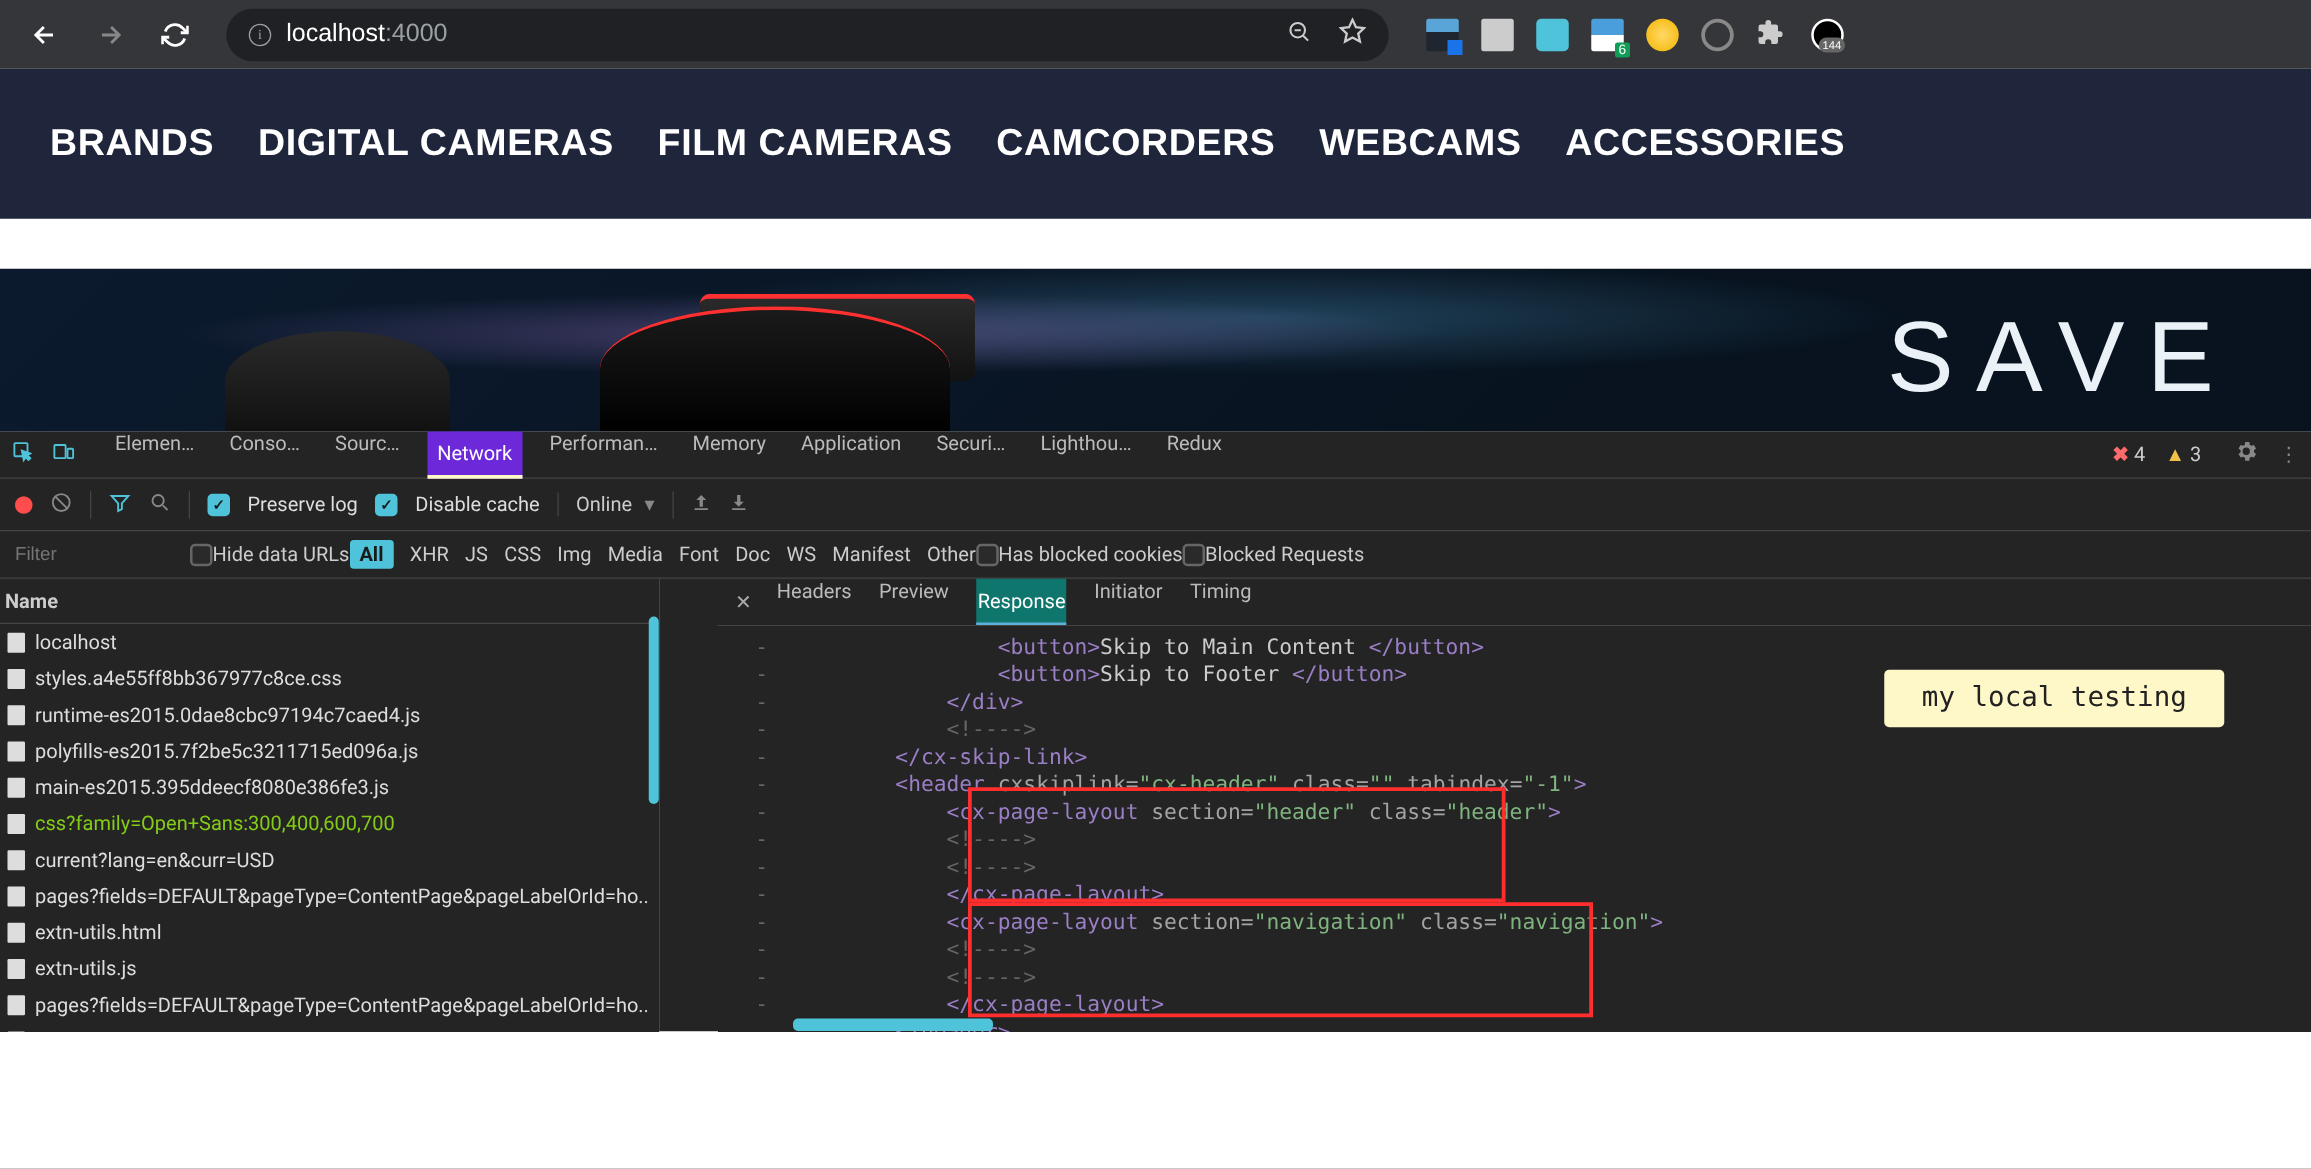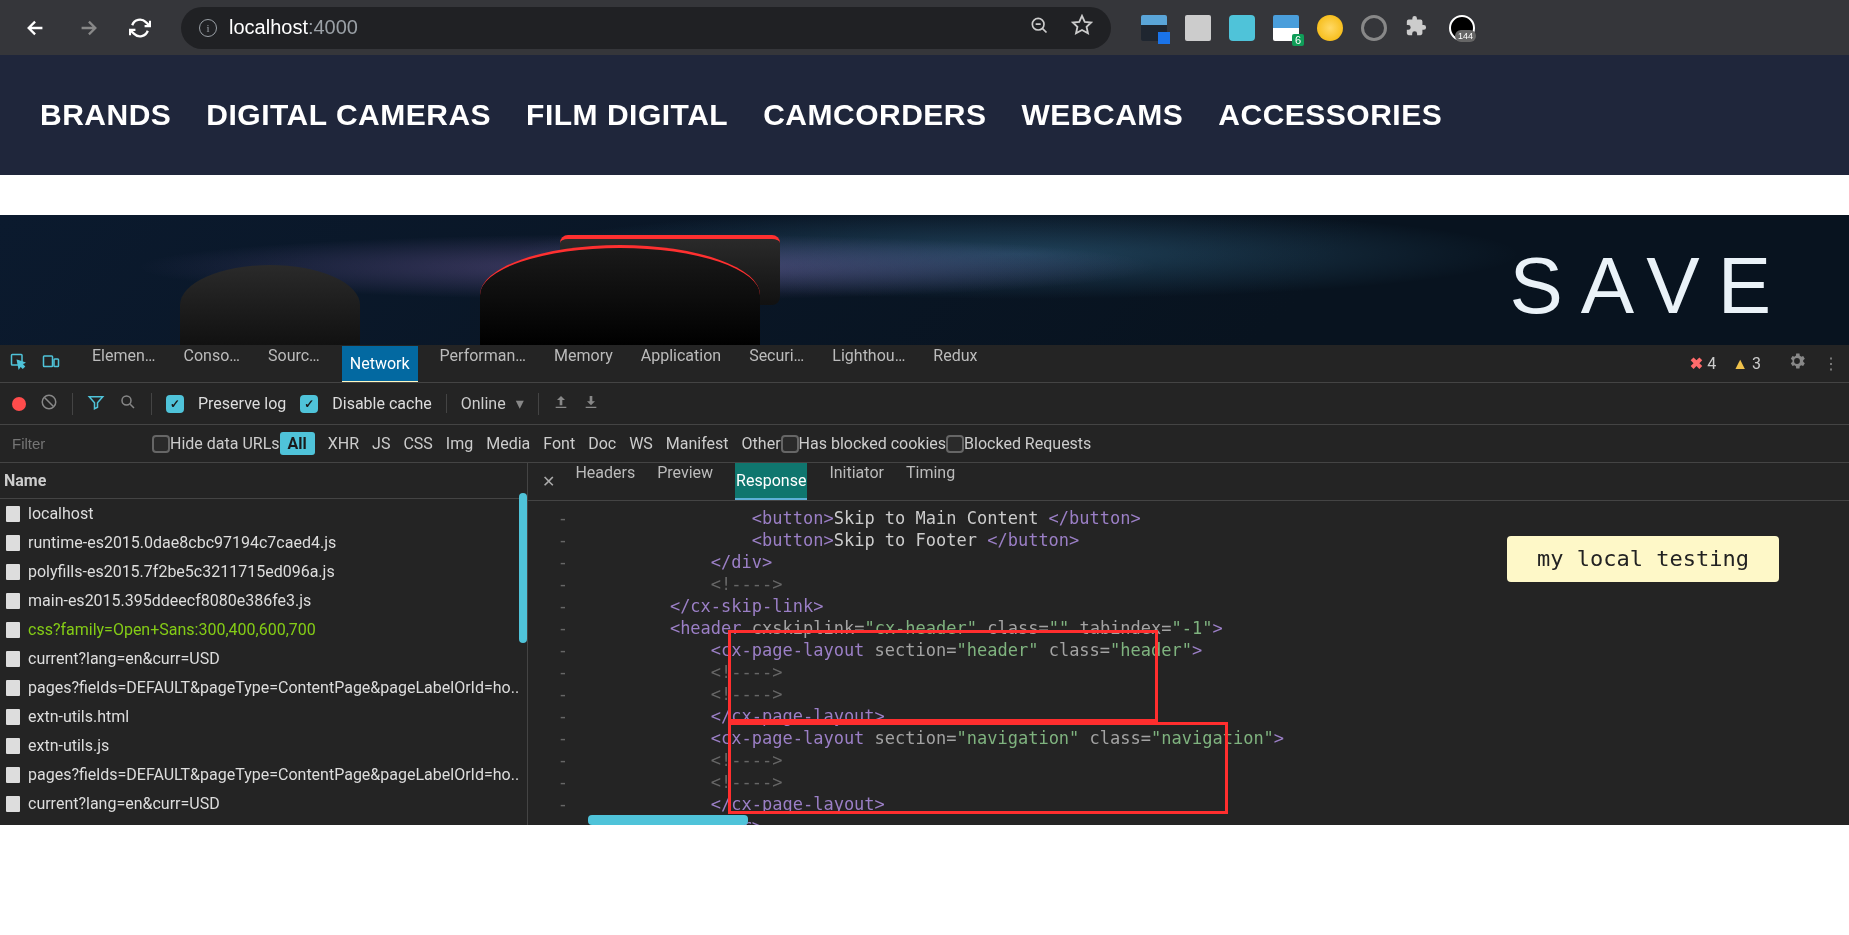--- a/index.html
+++ b/index.html
@@ -108,21 +108,21 @@
   height: 480px;
   display: flex;
   flex-direction: column;
 }
 .dt-tabs {
   display: flex; align-items: center; height: 38px; border-bottom: 1px solid #444;
   padding: 0 10px; gap: 16px;
 }
 .dt-device-icons { display:flex; gap:14px; color:#4fc3d9; margin-right:10px; }
 .dt-tab { color:#bbb; padding: 0 6px; white-space:nowrap; }
-.dt-tab.active { color:#fff; background:#0369a1; padding:8px; border-bottom:1px solid #fef9c3; }
+.dt-tab.active { color:#fff; background:#6d28d9; padding:8px; border-bottom:3px solid #fef9c3; }
 .dt-spacer { flex:1; }
 .dt-err { color:#ff6b6b; font-weight:bold; }
 .dt-warn { color:#f0c24b; font-weight:bold; }
 .dt-gear { color:#888; font-size:20px; margin-left:10px; }
 
 .dt-controls {
   display:flex; align-items:center; height:42px; padding:0 12px; gap:14px;
   border-bottom:1px solid #444;
 }
 .rec-dot { width:14px; height:14px; background:#ff4c4c; border-radius:50%; }
@@ -135,21 +135,21 @@
 
 .dt-filters {
   display:flex; align-items:center; height:38px; padding:0 12px; 
   border-bottom:1px solid #444;
 }
 .dt-filters input { background:transparent; border:none; color:#ccc; font-size:15px; width:140px; }
 .pill { background:#4fc3d9; color:#1a1a1a; padding:2px 8px; border-radius:3px; font-weight:bold; }
 .filter-lbl { color:#ccc; }
 
 
-.dt-body { display:flex; flex:1; min-height:0; }
+.dt-body { display:flex; flex:1; min-height:0;gap:46px; }
 .dt-left {
   width:528px; border-right:1px solid #444; overflow-y:auto; position:relative; background:#242424;
 }
 .dt-left::-webkit-scrollbar { width:10px; }
 .name-header {
   padding:8px 4px; border-bottom:1px solid #444; color:#ccc; font-weight:bold;
 }
 .file-row {
   display:flex; align-items:center; gap:8px; padding:5px 6px; color:#ddd;
   white-space:nowrap; overflow:hidden; text-overflow:ellipsis; font-size:16px;
@@ -236,21 +236,21 @@
           <path d="M20.5 11H19V7a2 2 0 00-2-2h-4V3.5a2.5 2.5 0 10-5 0V5H4a2 2 0 00-2 2v3.8h1.5a2.7 2.7 0 110 5.4H2V20a2 2 0 002 2h3.8v-1.5a2.7 2.7 0 115.4 0V22H17a2 2 0 002-2v-4h1.5a2.5 2.5 0 100-5z"></path>
         </svg>
     </div>
     <div class="ext-icon avatar" data-badge="144"></div>
   </div>
 </div>
 
 <div class="site-nav" id="site-nav">
     <a>BRANDS</a>
     <a>DIGITAL CAMERAS</a>
-    <a>FILM DIGITAL</a>
+    <a>FILM CAMERAS</a>
     <a>CAMCORDERS</a>
     <a>WEBCAMS</a>
     <a>ACCESSORIES</a>
   </div>
 
 <div class="banner">
   <div class="lens l1"></div>
   <div class="lens l3"></div>
   <div class="lens l2"></div>
   <div class="banner-text">SAVE</div>
@@ -364,20 +364,24 @@
   <div class="dt-body">
     <div class="dt-left">
       <div class="name-header">Name</div>
       <div id="file-list">
           <div class="file-row">
             <span class="file-icon"></span>
             <span>localhost</span>
           </div>
           <div class="file-row">
             <span class="file-icon"></span>
+            <span>styles.a4e55ff8bb367977c8ce.css</span>
+          </div>
+          <div class="file-row">
+            <span class="file-icon"></span>
             <span>runtime-es2015.0dae8cbc97194c7caed4.js</span>
           </div>
           <div class="file-row">
             <span class="file-icon"></span>
             <span>polyfills-es2015.7f2be5c3211715ed096a.js</span>
           </div>
           <div class="file-row">
             <span class="file-icon"></span>
             <span>main-es2015.395ddeecf8080e386fe3.js</span>
           </div>

